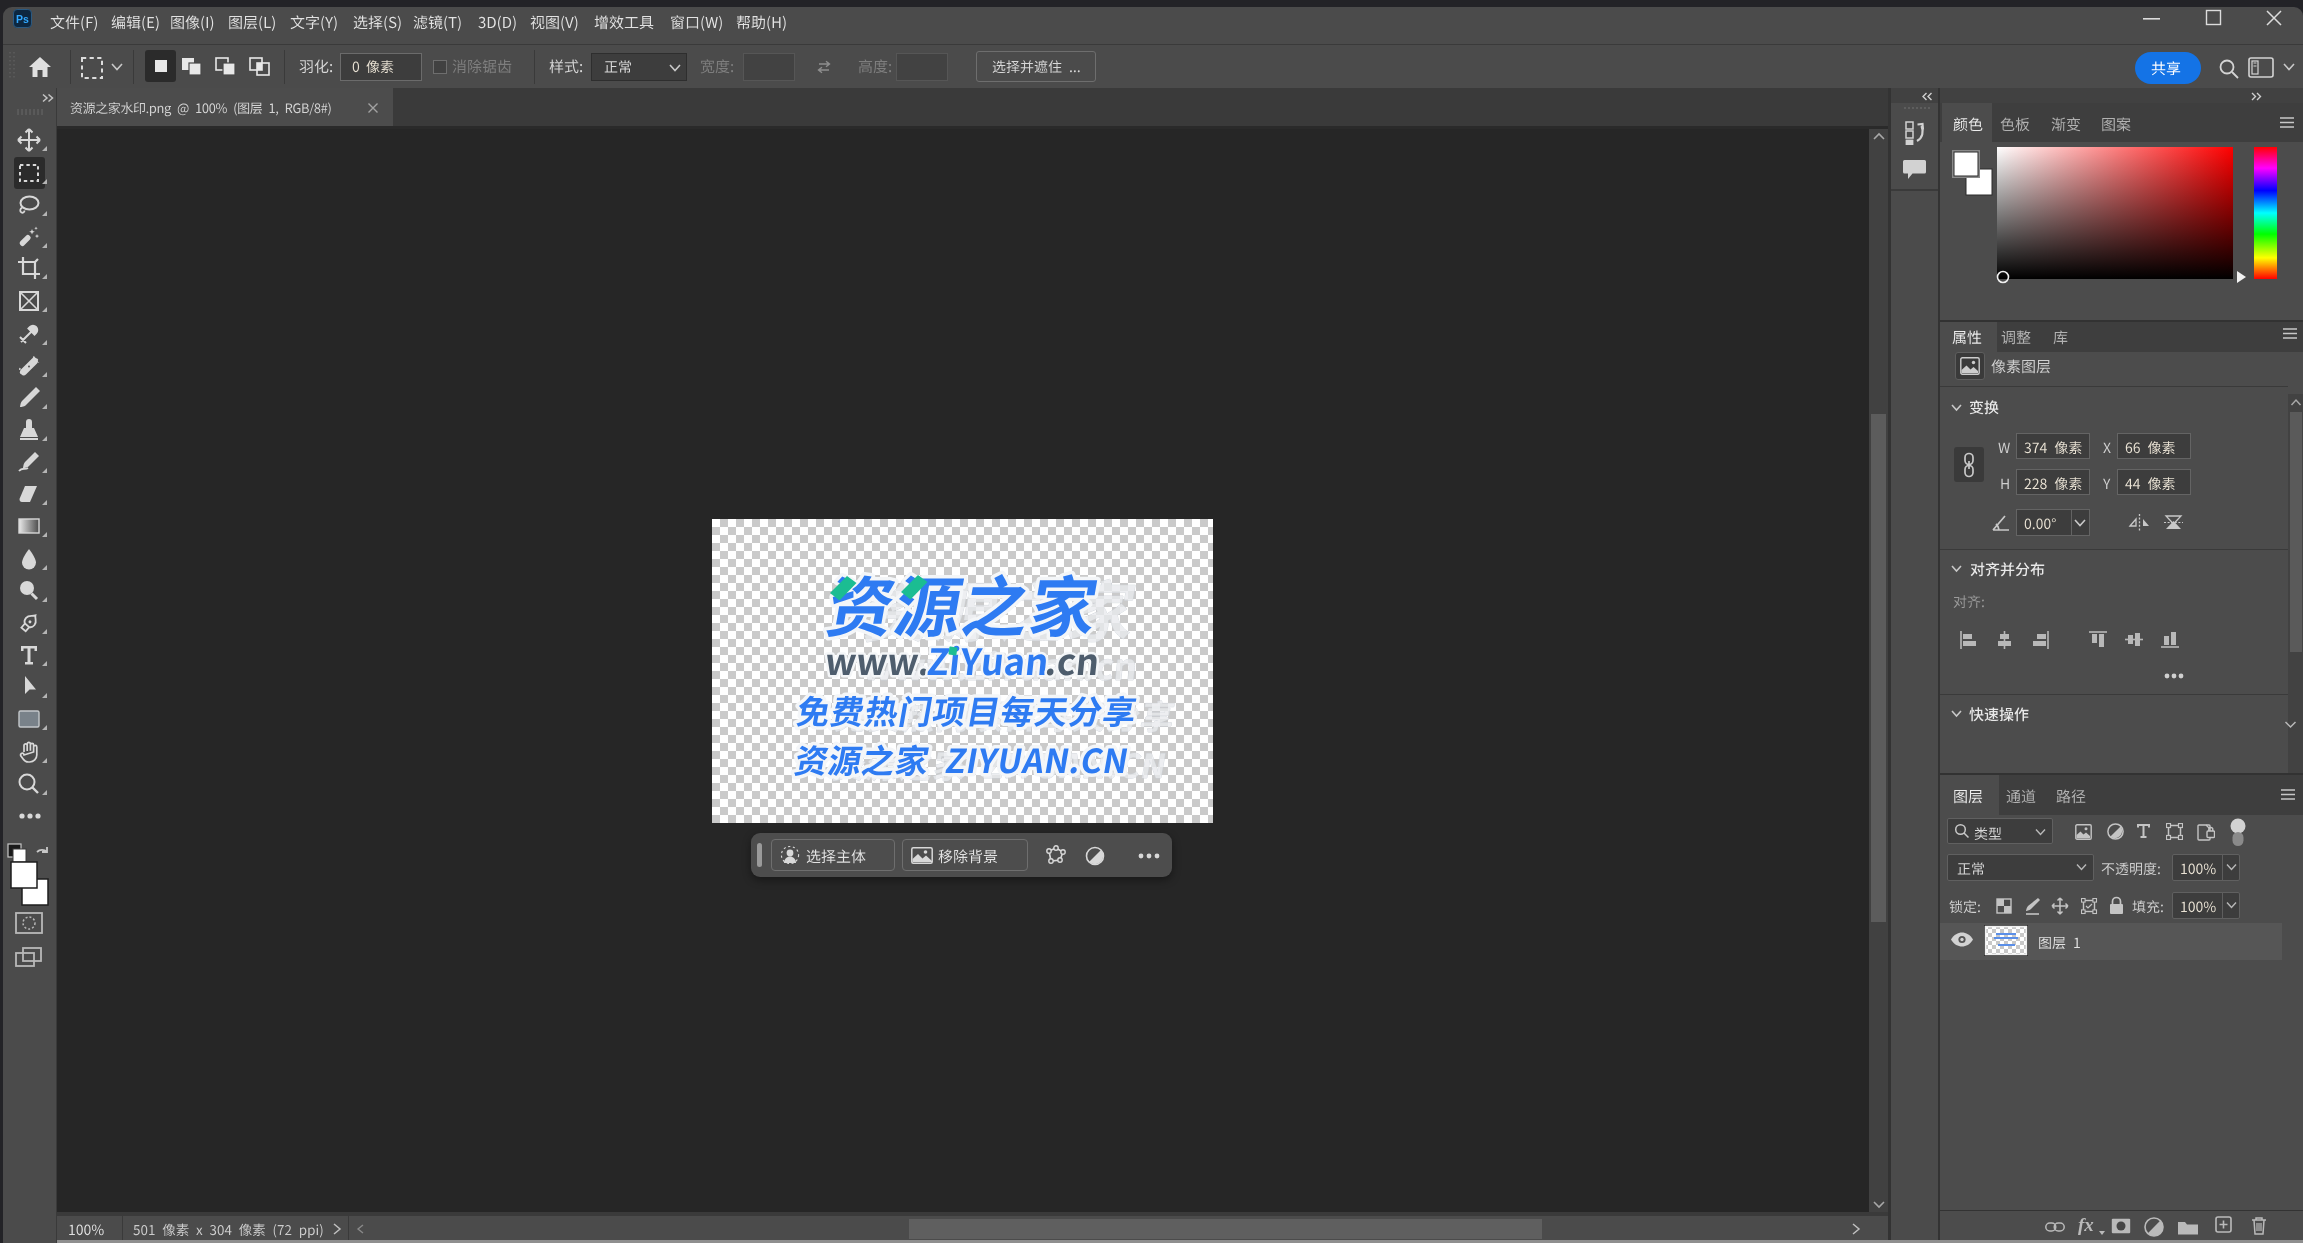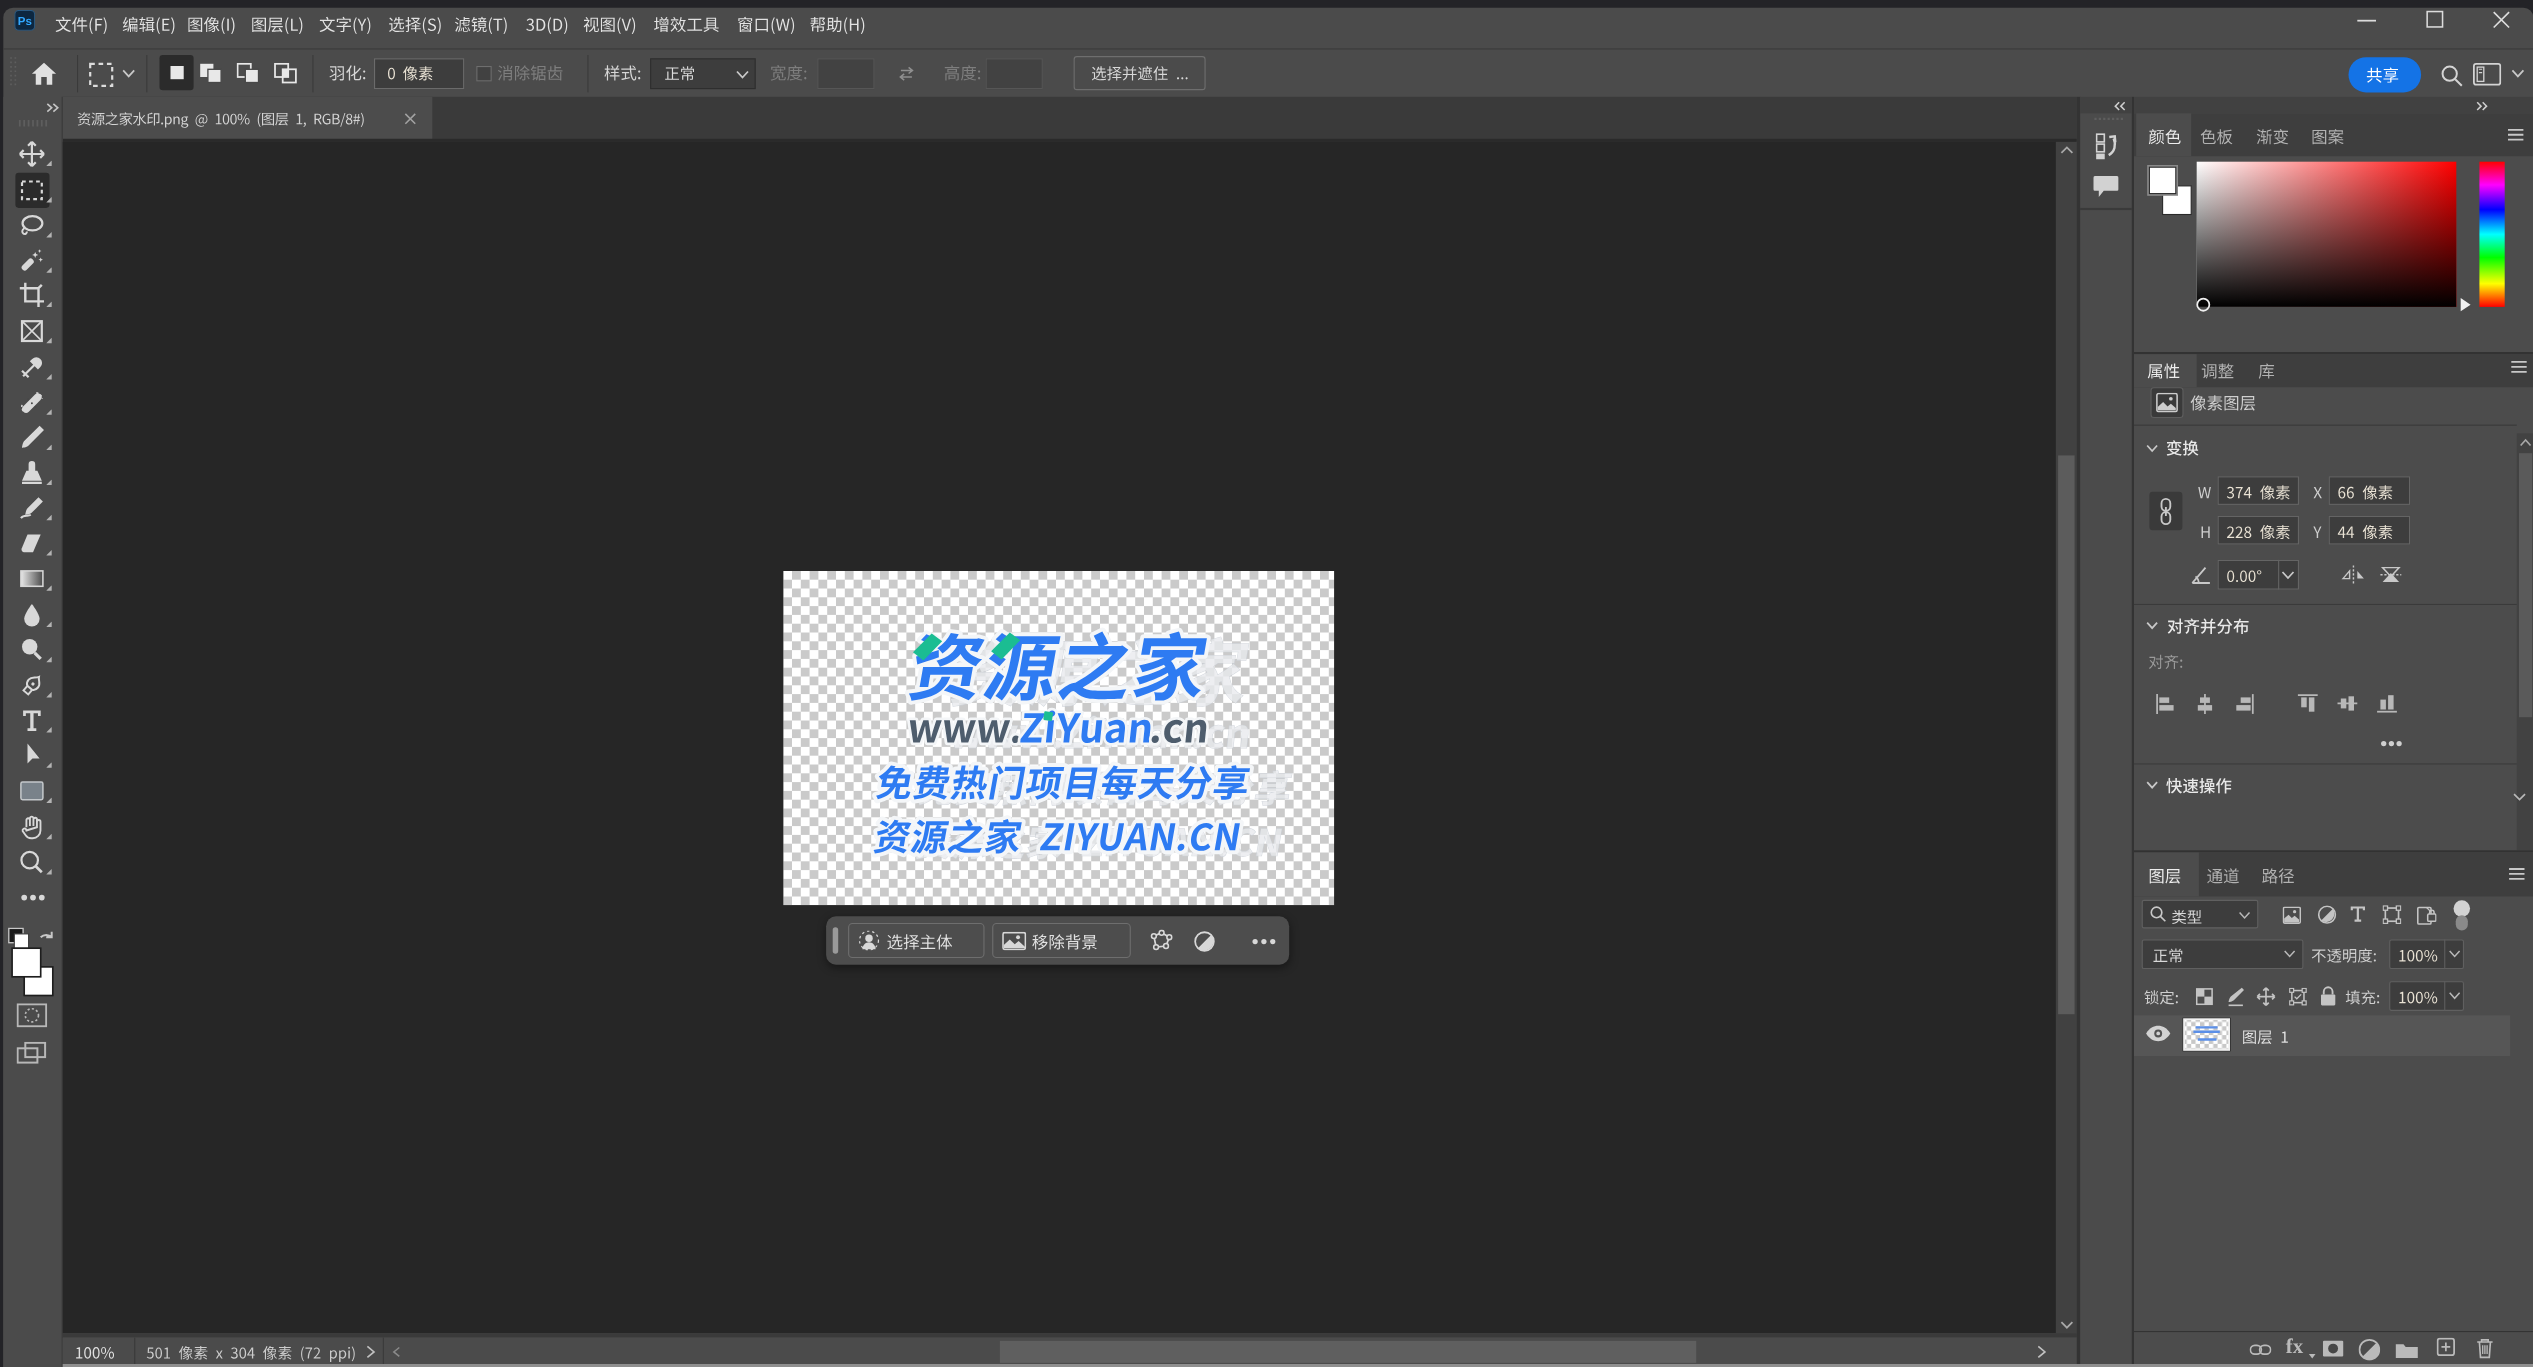--- a/index.html
+++ b/index.html
@@ -753,21 +753,21 @@
     <path d="M12 9 h20 M10 13 h24 M14 20 h17" stroke="#5b8fe8" stroke-width="2.2"></path>
   </svg>
 <svg style="position:absolute;left:2032px;top:931px;overflow:visible" width="54" height="25">
     <path d="M11.2 13.1C12.4 13.3 13.8 13.8 14.6 14.2L15 13.5C14.2 13.1 12.8 12.7 11.7 12.4ZM9.8 14.9C11.8 15.1 14.2 15.7 15.5 16.1L16 15.4C14.7 14.9 12.2 14.4 10.3 14.2ZM7.2 5.9V18.1H8.2V17.5H17.8V18.1H18.8V5.9ZM8.2 16.6V6.8H17.8V16.6ZM11.8 7.1C11.1 8.2 9.9 9.3 8.7 10C8.9 10.2 9.3 10.5 9.4 10.7C9.8 10.4 10.3 10.1 10.7 9.7C11.1 10.1 11.7 10.5 12.2 10.9C11 11.5 9.7 11.9 8.4 12.2C8.6 12.4 8.8 12.8 8.9 13C10.3 12.7 11.8 12.2 13.1 11.5C14.3 12.1 15.6 12.6 16.9 12.9C17.1 12.6 17.3 12.2 17.5 12.1C16.3 11.8 15.1 11.5 14 11C15 10.3 15.9 9.5 16.5 8.5L15.9 8.2L15.7 8.2H12.1C12.3 7.9 12.5 7.7 12.7 7.4ZM11.3 9.1 11.4 9H15C14.5 9.6 13.8 10.1 13.1 10.5C12.4 10.1 11.8 9.6 11.3 9.1Z M24.3 10.6V11.6H32.2V10.6ZM22.9 6.8H31.4V8.5H22.9ZM21.9 5.9V10C21.9 12.2 21.7 15.4 20.4 17.6C20.7 17.7 21.2 17.9 21.4 18.1C22.7 15.8 22.9 12.4 22.9 10V9.4H32.4V5.9ZM24 17.9C24.5 17.7 25.1 17.7 31.2 17.3C31.5 17.6 31.6 18 31.8 18.2L32.8 17.8C32.3 16.9 31.3 15.4 30.5 14.4L29.6 14.7C30 15.2 30.4 15.8 30.7 16.4L25.3 16.7C26.1 16 26.8 15 27.5 13.9H33.2V13H23.3V13.9H26.1C25.5 15 24.7 16 24.5 16.3C24.2 16.6 23.9 16.9 23.7 16.9C23.8 17.2 24 17.7 24 17.9Z M42.2 17H47.9V15.9H45.8V6.7H44.8C44.3 7.1 43.6 7.3 42.7 7.5V8.3H44.5V15.9H42.2Z" fill="#e2e2e2"></path>
   </svg>
 <div style="position:absolute;left:1940px;top:1210px;width:363px;height:1px;background:#333333"></div>
 <svg style="position:absolute;left:2045px;top:1220px;" width="20" height="14" viewBox="0 0 20 14">
     <rect x="0.8" y="3" width="10" height="8" rx="4" fill="none" stroke="#bababa" stroke-width="1.5"></rect>
     <rect x="9.2" y="3" width="10" height="8" rx="4" fill="none" stroke="#bababa" stroke-width="1.5"></rect>
   </svg>
-<div style="position:absolute;left:2078px;top:1214px;width:24px;height:22px;color:#bababa;font-family:'Liberation Serif',serif;font-weight:bold;font-size:19px">fx</div>
+<div style="position:absolute;left:2078px;top:1214px;width:24px;height:22px;color:#bababa;font-family:'Liberation Serif',serif;font-style:italic;font-weight:bold;font-size:19px">fx</div>
 <svg style="position:absolute;left:2098px;top:1230px;" width="8" height="7" viewBox="0 0 8 7">
     <path d="M1 1 L4 5 L7 1z" fill="#bababa"></path>
   </svg>
 <svg style="position:absolute;left:2111px;top:1218px;" width="20" height="16" viewBox="0 0 20 16">
     <rect x="0.8" y="0.8" width="18.4" height="14.4" rx="1" fill="#bababa"></rect>
     <circle cx="10" cy="8" r="4.5" fill="#474747"></circle>
   </svg>
 <svg style="position:absolute;left:2144px;top:1217px;" width="20" height="20" viewBox="0 0 20 20">
     <circle cx="10" cy="10" r="9" fill="none" stroke="#bababa" stroke-width="1.6"></circle>
     <path d="M3.6 16.4 A9 9 0 0 0 16.4 3.6 Z" fill="#bababa"></path>

